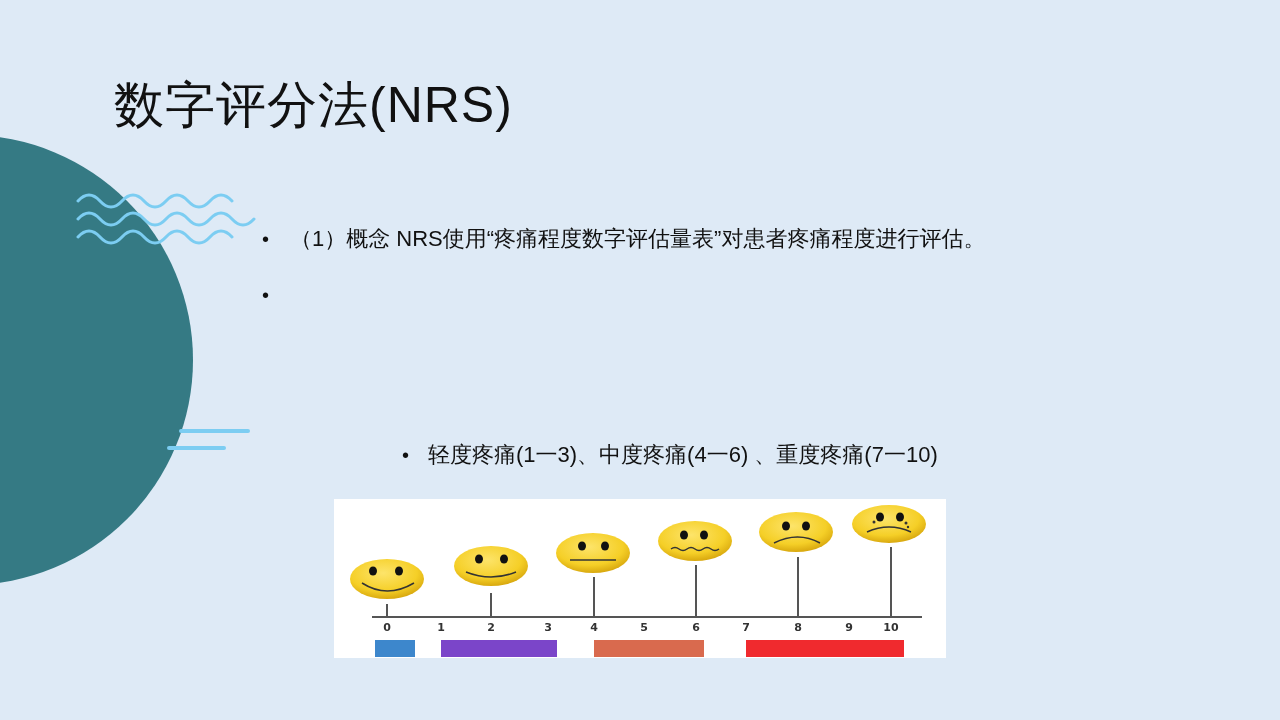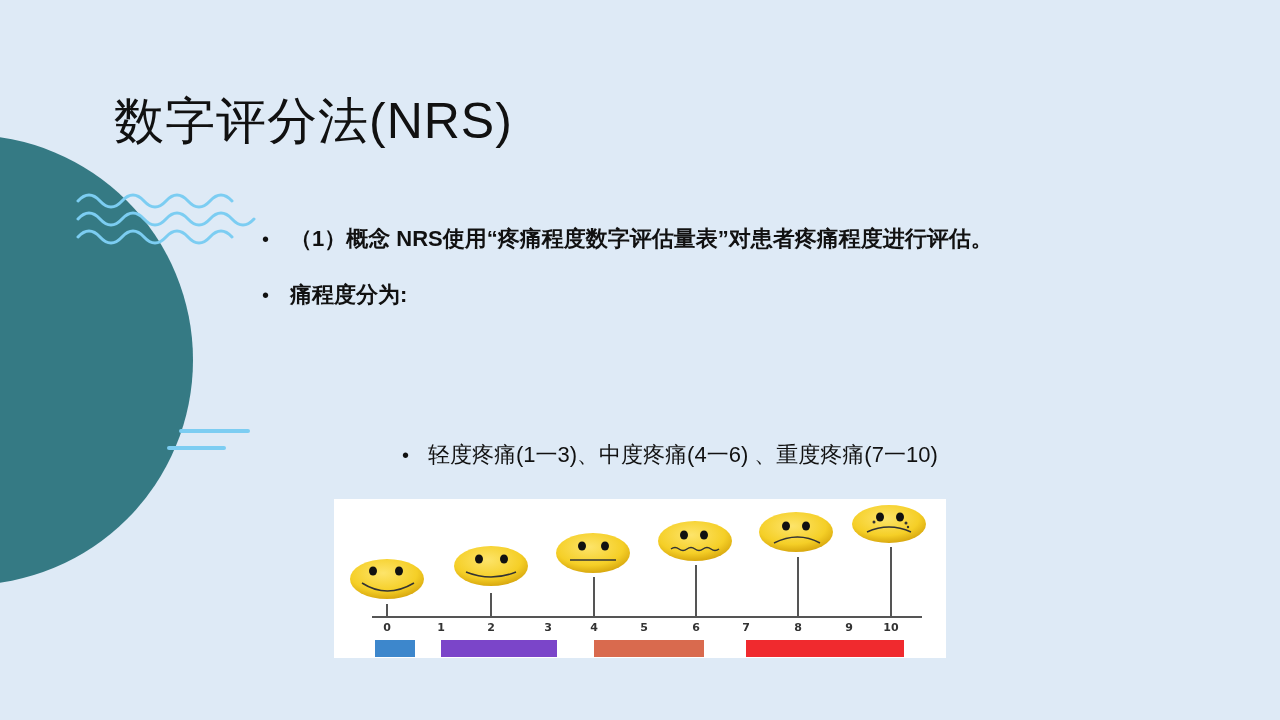--- a/index.html
+++ b/index.html
@@ -34,21 +34,21 @@
     .deco-lines {
       position: absolute;
       left: 166px;
       top: 425px;
       width: 90px;
       height: 30px;
     }
     .title {
       position: absolute;
       left: 114px;
-      top: 86px;
+      top: 70px;
       font-size: 50px;
       line-height: 70px;
       letter-spacing: 1px;
       color: #111;
       white-space: nowrap;
     }
     .bullets {
       position: absolute;
       left: 262px;
       top: 220px;
@@ -65,21 +65,20 @@
       margin-top: 18px;
     }
     .bullet .dot {
       position: absolute;
       left: 0;
       top: 0;
       font-size: 20px;
     }
     .bullet .line {
       display: block;
-      font-weight: bold;
     }
     .sub-bullet {
       position: absolute;
       left: 402px;
       top: 436px;
       font-size: 22px;
       line-height: 38px;
       white-space: nowrap;
       padding-left: 26px;
     }
@@ -130,21 +129,20 @@
 
 <div class="title">数字评分法(NRS)</div>
 
 <div class="bullets">
   <div class="bullet">
     <span class="dot">•</span>
     <span class="line">（1）概念 NRS使用“疼痛程度数字评估量表”对患者疼痛程度进行评估。</span>
   </div>
   <div class="bullet">
     <span class="dot">•</span>
-    <span class="line">痛程度分为:</span>
   </div>
 </div>
 
 <div class="sub-bullet">
   <span class="dot">•</span>
   <span>轻度疼痛(1一3)、中度疼痛(4一6) 、重度疼痛(7一10)</span>
 </div>
 
 <div class="scale-image">
   <svg width="612" height="159" viewBox="0 0 612 159">

